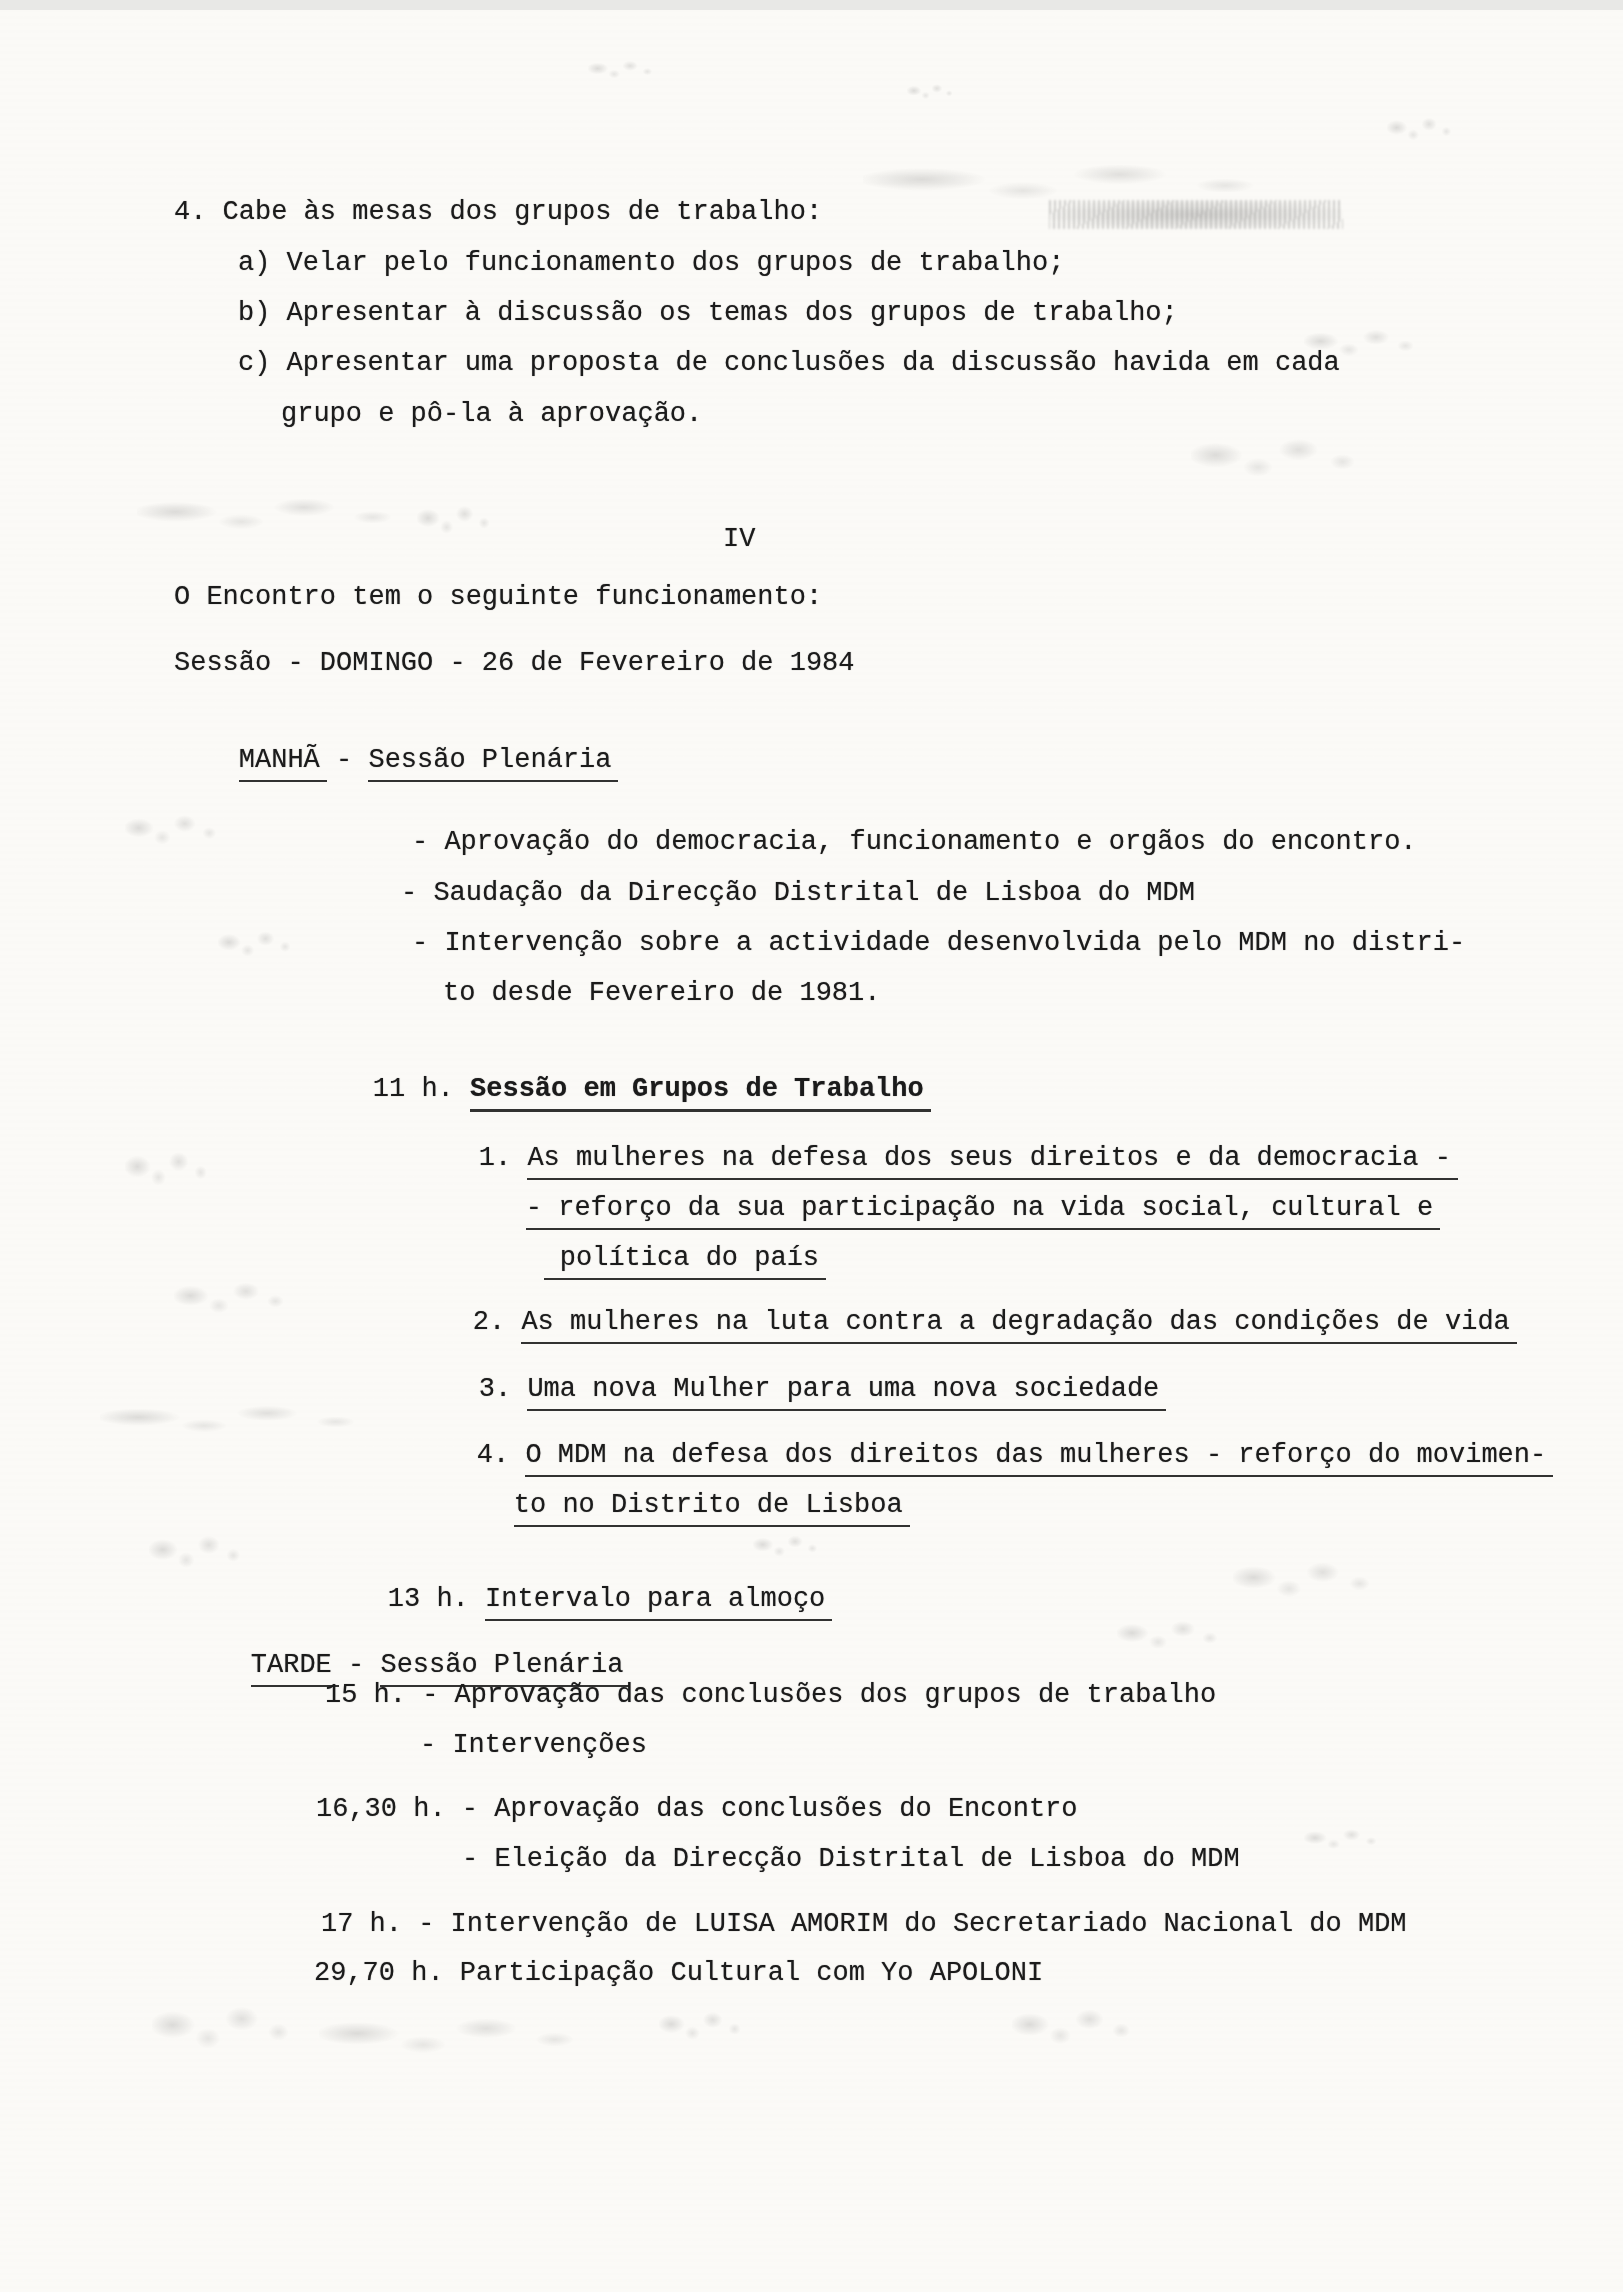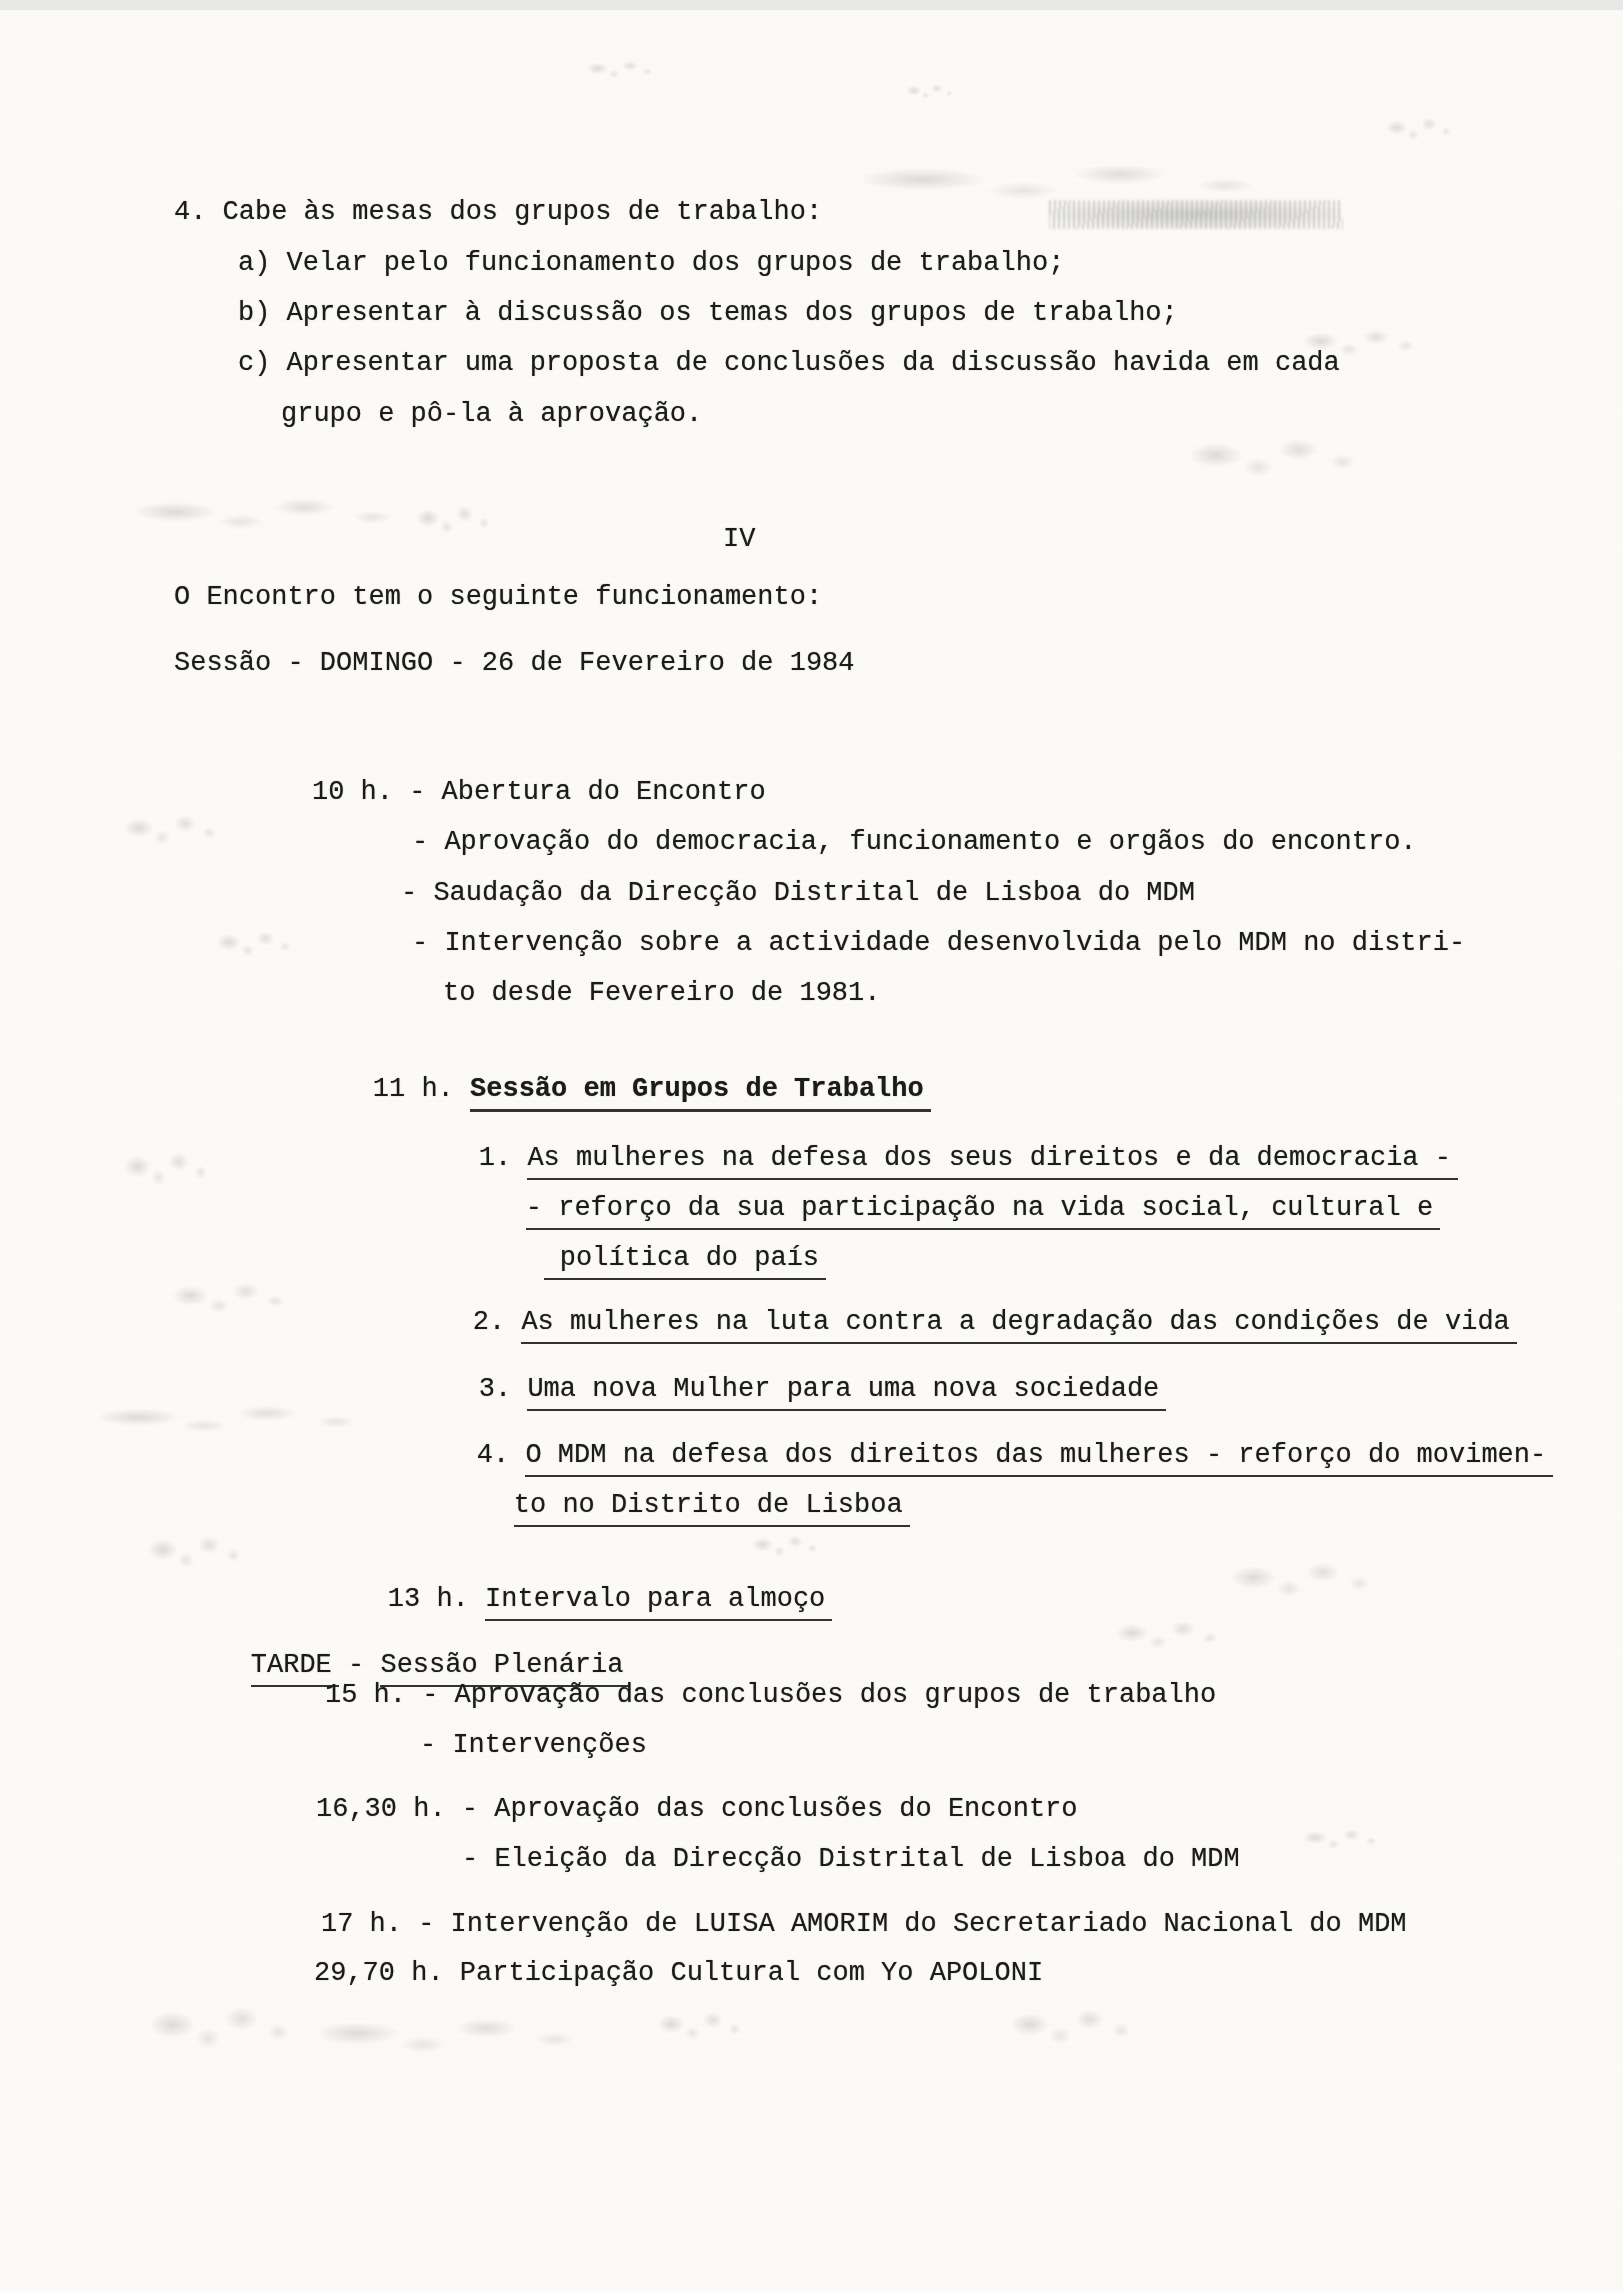--- a/index.html
+++ b/index.html
@@ -53,22 +53,24 @@
   <div class="ln" style="left:238px;top:237px">a) Velar pelo funcionamento dos grupos de trabalho;</div>
   <div class="ln" style="left:238px;top:287px">b) Apresentar à discussão os temas dos grupos de trabalho;</div>
   <div class="ln" style="left:238px;top:337px">c) Apresentar uma proposta de conclusões da discussão havida em cada</div>
   <div class="ln" style="left:281px;top:388px">grupo e pô-la à aprovação.</div>
 
   <div class="ln" style="left:723px;top:513px">IV</div>
 
   <div class="ln" style="left:174px;top:571px">O Encontro tem o seguinte funcionamento:</div>
   <div class="ln" style="left:174px;top:637px">Sessão - DOMINGO - 26 de Fevereiro de 1984</div>
 
+  <div class="ln" style="left:174px;top:700px">
+    <span class="u">MANHÃ</span><span> - </span><span class="u">Sessão Plenária</span>
+  </div>
 
-  <div class="ln" style="left:312px;top:766px">10 h. - Abertura do Encontro</div>
   <div class="ln" style="left:412px;top:816px">- Aprovação do democracia, funcionamento e orgãos do encontro.</div>
   <div class="ln" style="left:401px;top:867px">- Saudação da Direcção Distrital de Lisboa do MDM</div>
   <div class="ln" style="left:412px;top:917px">- Intervenção sobre a actividade desenvolvida pelo MDM no distri-</div>
   <div class="ln" style="left:443px;top:967px">to desde Fevereiro de 1981.</div>
 
   <div class="ln" style="left:308px;top:1029px">
     <span>11 h. </span><span class="u u-thick">Sessão em Grupos de Trabalho</span>
   </div>
 
   <div class="ln" style="left:414px;top:1098px">

